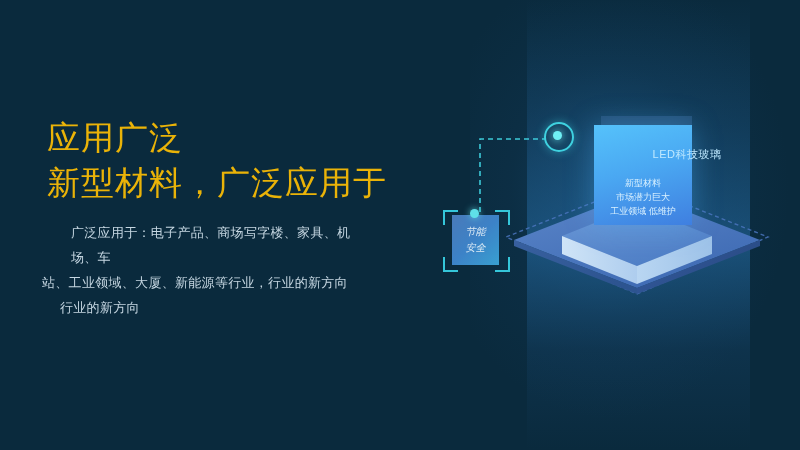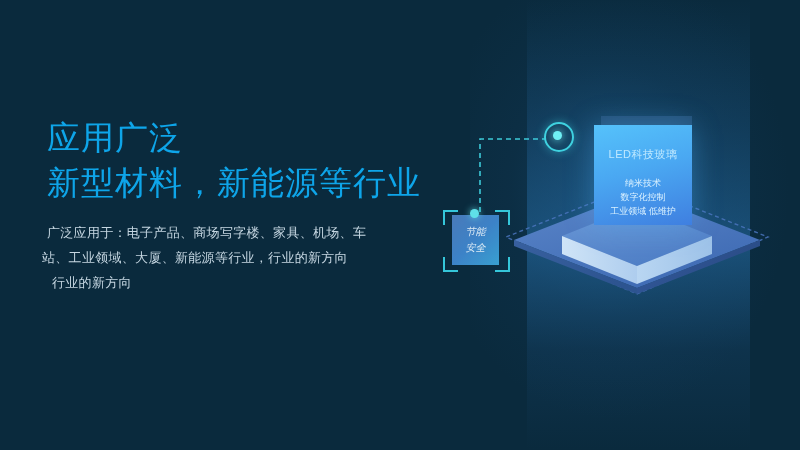--- a/index.html
+++ b/index.html
@@ -44,42 +44,42 @@
                  rgba(30,85,135,0.10) 55%,
                  rgba(10,42,61,0.0) 100%);
     pointer-events: none;
   }
 
   
   .headline {
     position: absolute;
     left: 47px;
     top: 115px;
-    color: #0ea5e9;
+    color: #eab308;
     font-size: 33px;
     line-height: 45px;
     letter-spacing: 1px;
     white-space: nowrap;
     font-weight: 400;
   }
   .headline .ln { display: block; }
 
   .body-copy {
     position: absolute;
     left: 47px;
     top: 220px;
     width: 320px;
     color: #c6d7e2;
     font-size: 13px;
     line-height: 25px;
     letter-spacing: 0.3px;
   }
-  .body-copy .ln { display: block; }
+  .body-copy .ln { display: block; margin-left: 24px; }
   .body-copy .ln.l2 { margin-left: -5px; }
-  .body-copy .ln.l3 { margin-left: 5px; }
+  .body-copy .ln.l3 { margin-left: 13px; }
 
   
   .iso-wrap {
     position: absolute;
     left: 0; top: 0;
     width: 800px; height: 450px;
     pointer-events: none;
   }
 
   
@@ -103,20 +103,21 @@
   }
   .panel-title {
     position: absolute;
     left: 0;
     top: 22px;
     width: 100%;
     text-align: center;
     color: #bfe9ff;
     font-size: 11px;
     letter-spacing: 0.5px;
+    padding-left: 44px;
   }
   .panel-list {
     position: absolute;
     left: 0;
     top: 51px;
     width: 100%;
     text-align: center;
     color: #d9f1ff;
     font-size: 9px;
     line-height: 14px;
@@ -236,41 +237,41 @@
     <polyline points="480,212 480,139 545,139" fill="none" stroke="#3fd2e0" stroke-width="1.6" stroke-dasharray="5 4" opacity="0.95"></polyline>
   </svg>
 
   <div class="node-circle"></div>
   <div class="node-dot"></div>
 
   <div class="panel-shadow"></div>
   <div class="glass-panel">
     <div class="panel-title">LED科技玻璃</div>
     <div class="panel-list">
-      <span class="ln">纳米技术</span>
-      <span class="ln">数字化控制</span>
+      <span class="ln">新型材料</span>
+      <span class="ln">市场潜力巨大</span>
       <span class="ln">工业领域 低维护</span>
     </div>
   </div>
 
   <div class="bracket tl"></div>
   <div class="bracket tr"></div>
   <div class="bracket bl"></div>
   <div class="bracket br"></div>
   <div class="callout">
     <div class="callout-label">
       <span class="ln">节能</span>
       <span class="ln">安全</span>
     </div>
   </div>
   <div class="callout-dot"></div>
 
   <div class="headline">
     <span class="ln">应用广泛</span>
-    <span class="ln">新型材料，新能源等行业</span>
+    <span class="ln">新型材料，广泛应用于</span>
   </div>
 
   <div class="body-copy">
     <span class="ln l1">广泛应用于：电子产品、商场写字楼、家具、机场、车</span>
     <span class="ln l2">站、工业领域、大厦、新能源等行业，行业的新方向</span>
     <span class="ln l3">行业的新方向</span>
   </div>
 
 </div>
 

